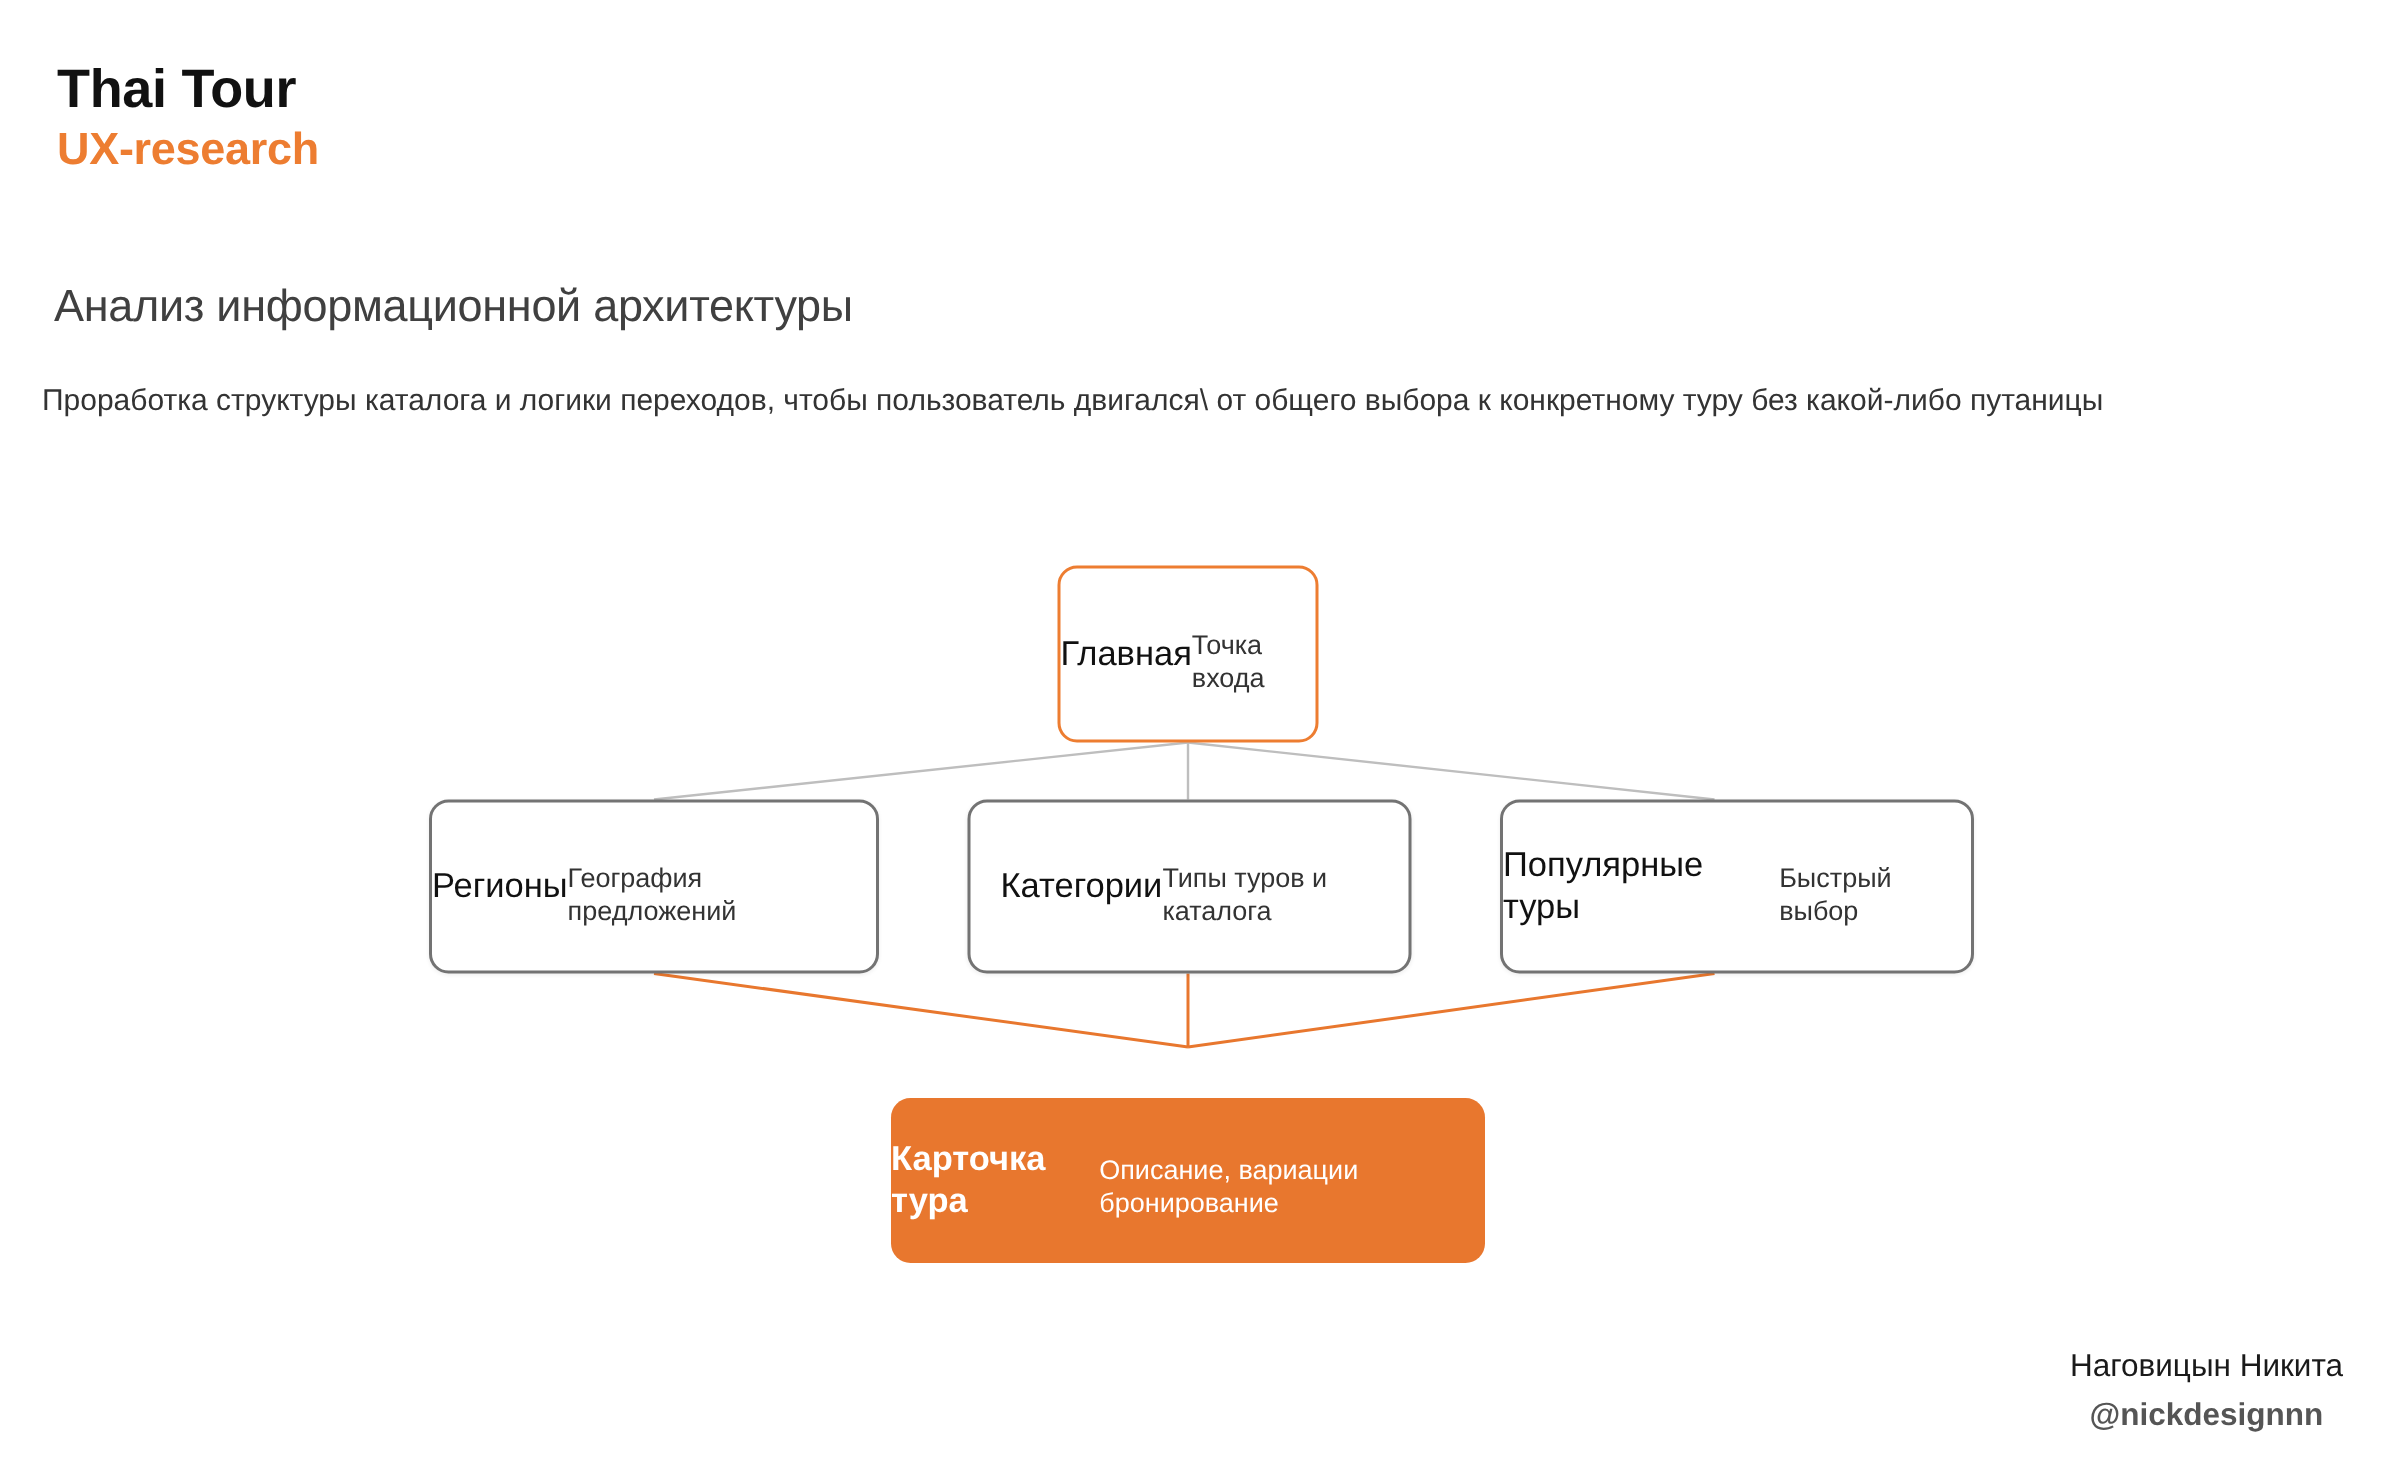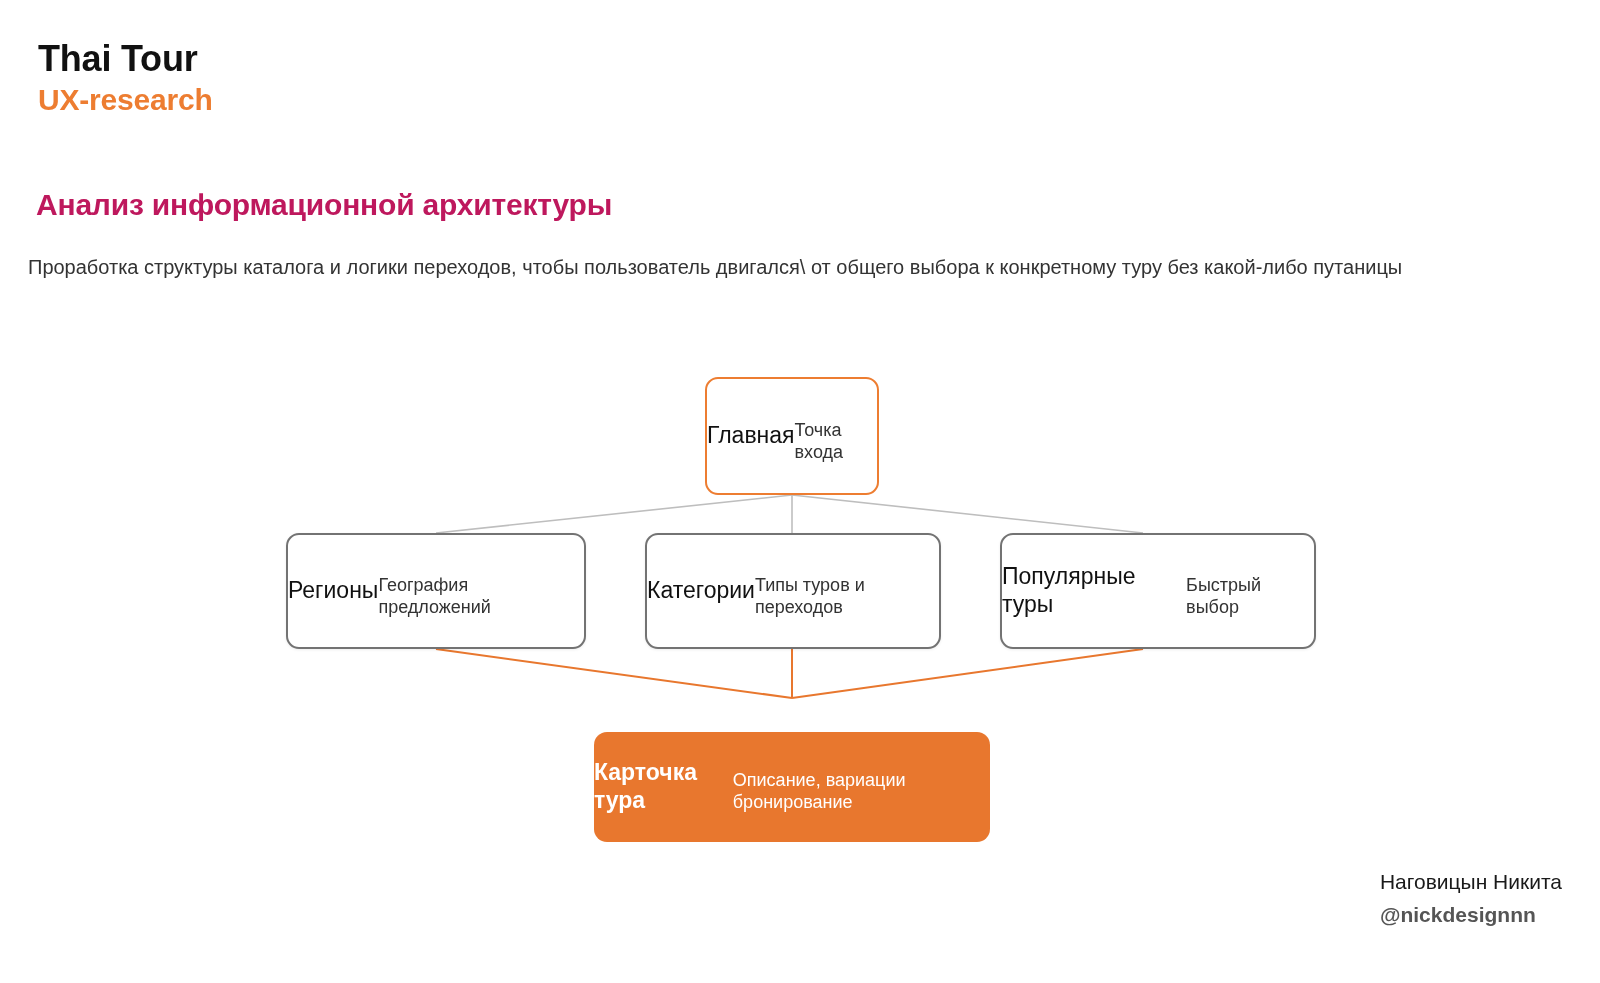--- a/index.html
+++ b/index.html
@@ -40,22 +40,22 @@
     color: #ED7D31;
     letter-spacing: -0.2px;
     margin-top: 2px;
   }
 
   .headline {
     position: absolute;
     left: 36px;
     top: 188px;
     font-size: 30px;
-    font-weight: bold;
-    color: #be185d;
+    font-weight: normal;
+    color: #404040;
     letter-spacing: -0.2px;
   }
   .subtitle {
     position: absolute;
     left: 28px;
     top: 252px;
     width: 1440px;
     font-size: 20px;
     line-height: 1.55;
     color: #333333;
@@ -110,21 +110,21 @@
   }
 
   
   .node-mid {
     top: 183px;
     height: 116px;
     border: 2px solid #737373;
     box-shadow: 0 1px 3px rgba(0,0,0,0.07);
   }
   .node-regions   { left: 286px; width: 300px; }
-  .node-categories{ left: 645px; width: 296px; }
+  .node-categories{ left: 645px; width: 296px; padding-left: 20px; }
   .node-popular   { left: 1000px; width: 316px; }
 
   
   .node-leaf {
     left: 594px;
     top: 348px;
     width: 396px;
     height: 110px;
     background: #E8772E;
     border: none;
@@ -139,22 +139,22 @@
   .node-leaf .n-sub {
     color: #ffffff;
     font-size: 18px;
     margin-top: 9px;
   }
 
   
   .footer {
     position: absolute;
     right: 38px;
-    bottom: 53px;
-    text-align: left;
+    bottom: 24px;
+    text-align: center;
     line-height: 1.45;
   }
   .footer-name {
     font-size: 21px;
     color: #1a1a1a;
   }
   .footer-handle {
     font-size: 21px;
     color: #555555;
     font-weight: bold;
@@ -192,21 +192,21 @@
       <div class="n-sub">Точка входа</div>
     </div>
 
     <div class="node node-mid node-regions">
       <div class="n-title">Регионы</div>
       <div class="n-sub">География предложений</div>
     </div>
 
     <div class="node node-mid node-categories">
       <div class="n-title">Категории</div>
-      <div class="n-sub">Типы туров и переходов</div>
+      <div class="n-sub">Типы туров и каталога</div>
     </div>
 
     <div class="node node-mid node-popular">
       <div class="n-title">Популярные туры</div>
       <div class="n-sub">Быстрый выбор</div>
     </div>
 
     <div class="node node-leaf">
       <div class="n-title">Карточка тура</div>
       <div class="n-sub">Описание, вариации бронирование</div>

